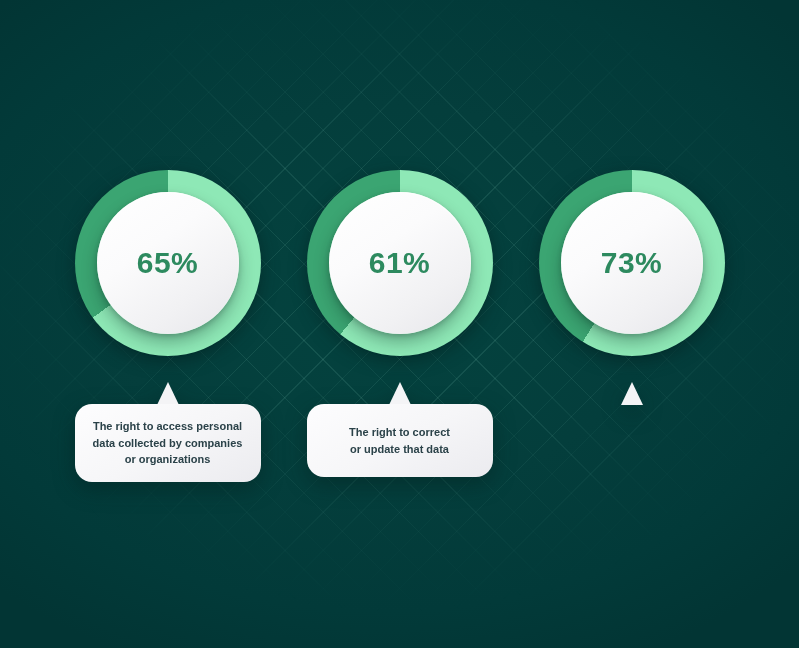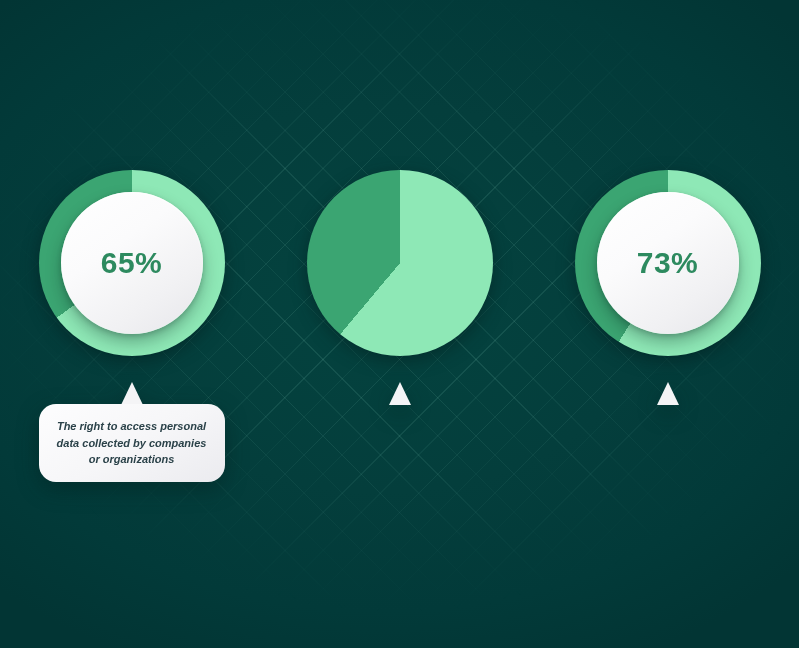--- a/index.html
+++ b/index.html
@@ -30,21 +30,21 @@
             mask-image: radial-gradient(ellipse 56% 52% at 50% 45%, rgba(0,0,0,1) 0%, rgba(0,0,0,0.75) 45%, rgba(0,0,0,0.25) 74%, rgba(0,0,0,0) 96%);
     pointer-events: none;
   }
 
   .stats-row {
     position: absolute;
     inset: 0;
     display: flex;
     justify-content: center;
     align-items: flex-start;
-    gap: 68px;
+    gap: 32px;
     padding-top: 170px;
   }
 
   .stat-card {
     width: 200px;
     display: flex;
     flex-direction: column;
     align-items: center;
   }
 
@@ -110,21 +110,20 @@
   .bubble-body {
     width: 100%;
     min-height: 73px;
     box-sizing: border-box;
     padding: 14px 16px;
     border-radius: 17px;
     background: linear-gradient(150deg, #fdfdfe 0%, #f6f6f8 52%, #ebebef 100%);
     display: flex;
     align-items: center;
     justify-content: center;
-    font-style: italic;
   }
 
   .bubble-text {
     font-size: 11px;
     font-weight: bold;
     line-height: 1.52;
     text-align: center;
     color: #2b4249;
     white-space: pre-line;
   }
@@ -151,23 +150,30 @@
           <span class="bubble-text">The right to access personal
 data collected by companies
 or organizations</span>
         </div>
       </div>
     </div>
 
     <div class="stat-card">
       <div class="donut-wrap">
         <div class="donut-ring" style="background: conic-gradient(rgb(142, 232, 182) 0deg, rgb(142, 232, 182) 220deg, rgb(59, 165, 114) 220deg, rgb(59, 165, 114) 360deg);"></div>
+        <div class="donut-hole">
+          <span class="donut-value">61%</span>
+        </div>
       </div>
       <div class="bubble-block">
         <div class="bubble-tail"></div>
+        <div class="bubble-body">
+          <span class="bubble-text">The right to correct
+or update that data</span>
+        </div>
       </div>
     </div>
 
     <div class="stat-card">
       <div class="donut-wrap">
         <div class="donut-ring" style="background: conic-gradient(rgb(142, 232, 182) 0deg, rgb(142, 232, 182) 212deg, rgb(59, 165, 114) 212deg, rgb(59, 165, 114) 360deg);"></div>
         <div class="donut-hole">
           <span class="donut-value">73%</span>
         </div>
       </div>

